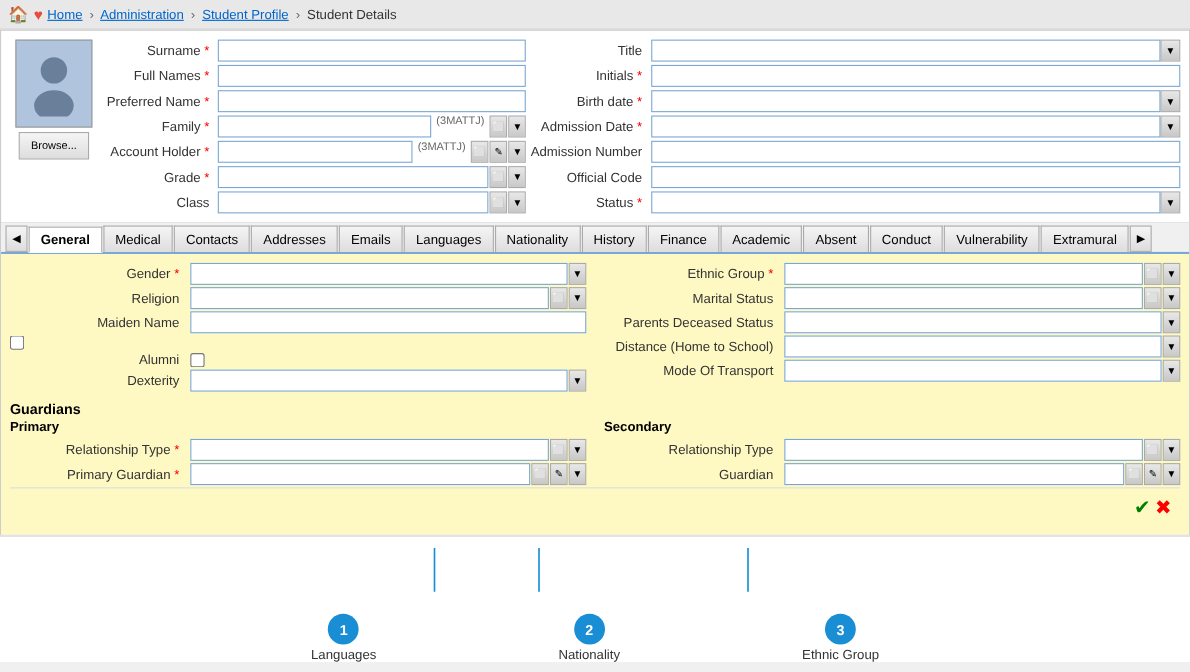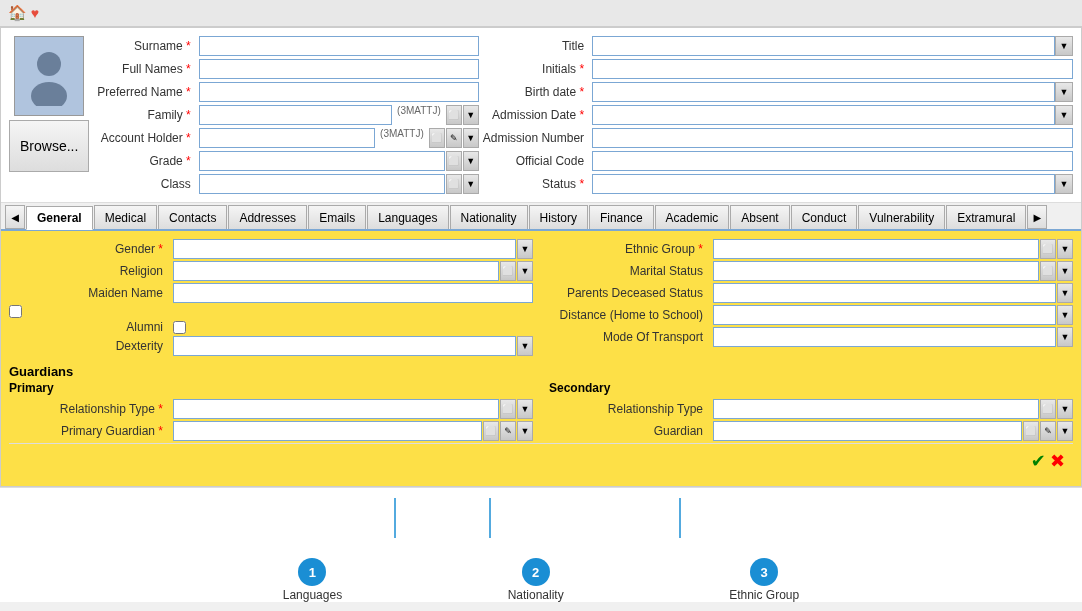--- a/index.html
+++ b/index.html
@@ -12,41 +12,41 @@
     .top-bar .breadcrumb .sep { margin: 0 3px; color: #666; }
 
     
     .main { background: #fff; border: 1px solid #ccc; margin: 0; }
 
     
     .student-header { display: flex; padding: 8px; gap: 8px; border-bottom: 1px solid #ddd; }
     .avatar-section { display: flex; flex-direction: column; align-items: center; gap: 4px; min-width: 80px; }
     .avatar-box { width: 70px; height: 80px; background: #b0c4de; border: 1px solid #999; display: flex; align-items: center; justify-content: center; }
     .avatar-box svg { width: 50px; height: 60px; fill: #6a7f9a; }
-    .browse-btn { background: linear-gradient(to bottom, #f5f5f5, #ddd); border: 1px solid #aaa; padding: 17px 10px; cursor: pointer; font-size: 14px; }
+    .browse-btn { background: linear-gradient(to bottom, #f5f5f5, #ddd); border: 1px solid #aaa; padding: 6px 10px; cursor: pointer; font-size: 10px; }
     .form-label { color: #333; white-space: nowrap; text-align: right; padding-right: 4px; }
     .req { color: red; }
     .form-input { border: 1px solid #7ba7d4; padding: 2px 4px; height: 20px; width: 100%; background: #fff; }
     .input-with-btn { display: flex; align-items: center; }
     .input-with-btn input { flex: 1; height: 20px; border: 1px solid #7ba7d4; padding: 2px 4px; }
     .combo-btn { width: 18px; height: 20px; background: linear-gradient(to bottom, #e8e8e8, #c8c8c8); border: 1px solid #aaa; cursor: pointer; display: flex; align-items: center; justify-content: center; font-size: 9px; }
     .date-combo { display: flex; align-items: center; }
     .date-combo input { flex: 1; height: 20px; border: 1px solid #7ba7d4; padding: 2px 4px; }
     .multi-btn { display: flex; align-items: flex-start; gap: 1px; }
     .multi-btn input { flex: 1; height: 20px; border: 1px solid #7ba7d4; padding: 2px 4px; }
     .icon-btn { width: 16px; height: 20px; background: linear-gradient(to bottom, #e8e8e8, #c8c8c8); border: 1px solid #aaa; cursor: pointer; display: flex; align-items: center; justify-content: center; font-size: 9px; }
 
     
     .tabs-bar { display: flex; align-items: center; background: #f0f0f0; border-bottom: 2px solid #7ba7d4; padding: 2px 4px 0; gap: 1px; }
     .tab-prev, .tab-next { width: 20px; height: 24px; background: linear-gradient(to bottom, #f5f5f5, #ddd); border: 1px solid #aaa; cursor: pointer; display: flex; align-items: center; justify-content: center; font-size: 10px; }
     .tab { padding: 4px 10px; border: 1px solid #aaa; border-bottom: none; background: linear-gradient(to bottom, #f5f5f5, #ddd); cursor: pointer; height: 24px; display: flex; align-items: center; white-space: nowrap; }
     .tab.active { background: #fff; border-bottom: 1px solid #fff; font-weight: bold; z-index: 1; position: relative; top: 1px; }
 
     
-    .tab-content { padding: 8px; background: #fde047; }
+    .tab-content { padding: 8px; background: #fef9c3; }
     .gen-row { display: flex; align-items: center; gap: 4px; margin-bottom: 2px; }
     .gen-label { width: 160px; min-width: 160px; text-align: right; padding-right: 6px; color: #333; }
     .gen-input-wrap { flex: 1; display: flex; align-items: center; gap: 1px; }
     .gen-input { flex: 1; height: 20px; border: 1px solid #7ba7d4; padding: 2px 4px; }
 
     
     .guardians-section { margin-top: 6px; }
     .guardians-title { font-weight: bold; font-size: 13px; margin-bottom: 2px; }
     .sub-title { font-weight: bold; margin-bottom: 4px; }
 
@@ -57,20 +57,29 @@
     .annotation-item { display: flex; flex-direction: column; align-items: center; gap: 2px; }
     .annotation-circle { width: 28px; height: 28px; background: #1a8ed4; border-radius: 50%; color: #fff; font-weight: bold; font-size: 13px; display: flex; align-items: center; justify-content: center; }
     .annotation-label { font-size: 12px; color: #333; }
   </style>
 </head>
 <body>
 
 <div class="top-bar">
   <span style="color:#4a90d9;font-size:15px;">🏠</span>
   <span style="color:#e74c3c;font-size:14px;">♥</span>
+  <span class="breadcrumb">
+    <a href="#">Home</a>
+    <span class="sep">›</span>
+    <a href="#">Administration</a>
+    <span class="sep">›</span>
+    <a href="#">Student Profile</a>
+    <span class="sep">›</span>
+    <span>Student Details</span>
+  </span>
 </div>
 
 <div class="main">
 
   <div class="student-header">
     <div class="avatar-section">
       <div class="avatar-box">
         <svg viewBox="0 0 50 60">
           <circle cx="25" cy="18" r="12" fill="#6a7f9a"></circle>
           <ellipse cx="25" cy="50" rx="18" ry="14" fill="#6a7f9a"></ellipse>

